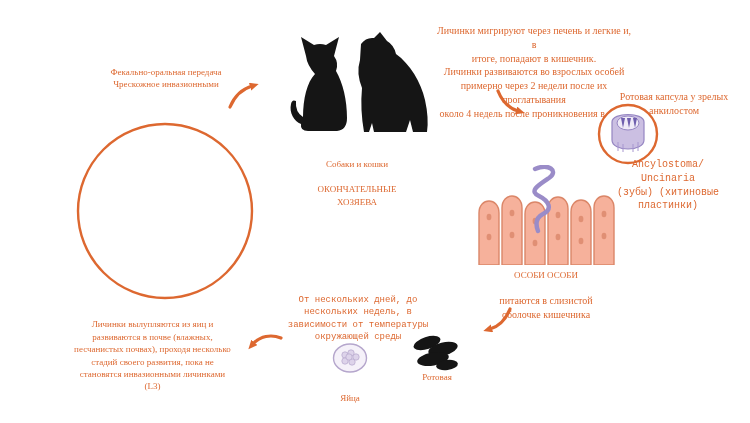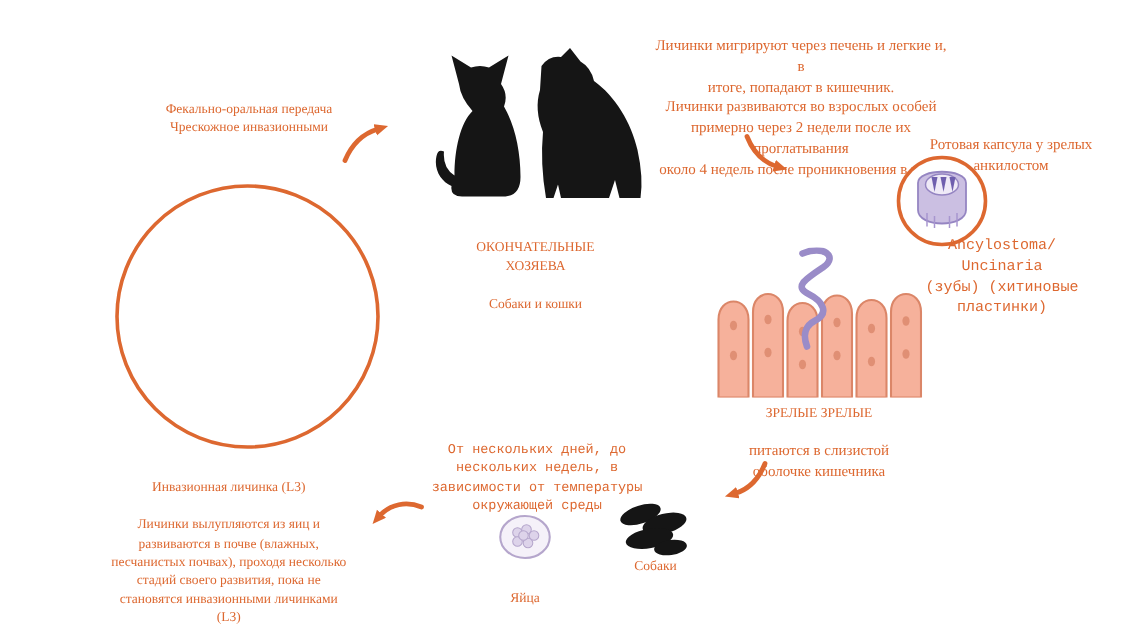--- a/index.html
+++ b/index.html
@@ -42,23 +42,23 @@
 </svg>
 
 <svg class="block" style="left:282px;top:26px;" width="152" height="112" viewBox="0 0 152 112">
   <g transform="translate(4,6)">
     <path class="silhouette" d="M20,24 L15,5 L28,13 Q34,11 40,13 L53,5 L48,24 Q53,31 50,39 C57,51 61,68 61,86 Q61,98 51,99 L22,99 Q14,99 15,92 C8,89 3,81 5,72 Q6,67 10,69 Q9,80 17,85 C17,67 21,50 29,42 Q21,33 20,24 Z"></path>
     <path class="silhouette" d="M74,28 L75,12 Q80,5 88,6 L94,0 L101,9 Q108,13 110,22 C124,32 135,50 139,68 Q143,86 141,100 L127,100 L124,88 L120,100 L88,100 L86,91 L83,100 L78,100 Q74,77 76,56 Q70,41 74,28 Z"></path>
   </g>
 </svg>
 
 <div class="txt" style="left:297px;top:146px;width:120px;">
+  <div>Собаки и кошки</div>
   <div>ОКОНЧАТЕЛЬНЫЕ
 ХОЗЯЕВА</div>
-  <div>Собаки и кошки</div>
 </div>
 
 <div class="txt small" style="left:434px;top:24px;width:200px;">Личинки мигрируют через печень и легкие и, в
 итоге, попадают в кишечник.
 Личинки развиваются во взрослых особей
 примерно через 2 недели после их проглатывания
 около 4 недель после проникновения в кожу</div>
 
 <svg class="block arrow" style="left:494px;top:88px;" width="32" height="30" viewBox="0 0 32 30">
   <defs>
@@ -110,21 +110,21 @@
       <ellipse class="vdot" cx="104" cy="54" rx="2.4" ry="3.2"></ellipse>
       <ellipse class="vdot" cx="104" cy="76" rx="2.4" ry="3.2"></ellipse>
       <ellipse class="vdot" cx="127" cy="49" rx="2.4" ry="3.2"></ellipse>
       <ellipse class="vdot" cx="127" cy="71" rx="2.4" ry="3.2"></ellipse>
     </g>
   </g>
   <path class="worm" stroke-width="4.4" d="M58,4 C72,-2 82,6 72,13 C60,21 52,26 62,31 C72,36 76,44 66,49 C60,52 58,58 61,66"></path>
 </svg>
 
 <div class="txt" style="left:477px;top:257px;width:138px;">
-  <div>ЗРЕЛЫЕ ЗРЕЛЫЕ</div>
+  <div>ОСОБИ ОСОБИ</div>
   <div class="small">питаются в слизистой
 оболочке кишечника</div>
 </div>
 
 <svg class="block arrow" style="left:482px;top:306px;" width="32" height="30" viewBox="0 0 32 30">
   <defs>
     <marker id="ah3" markerUnits="userSpaceOnUse" markerWidth="10" markerHeight="10" refX="2" refY="4" orient="auto">
       <path class="head" d="M0,0 L9,4 L0,8 Z"></path>
     </marker>
   </defs>
@@ -150,21 +150,21 @@
 <div class="txt" style="left:321px;top:392px;width:58px;">Яйца</div>
 
 <svg class="block" style="left:407px;top:333px;" width="56" height="40" viewBox="0 0 56 40">
   <g class="silhouette">
     <ellipse cx="20" cy="10" rx="14" ry="6" transform="rotate(-18 20 10)"></ellipse>
     <ellipse cx="36" cy="16" rx="15" ry="6.5" transform="rotate(-14 36 16)"></ellipse>
     <ellipse cx="26" cy="26" rx="16" ry="6.5" transform="rotate(-10 26 26)"></ellipse>
     <ellipse cx="40" cy="32" rx="11" ry="5" transform="rotate(-8 40 32)"></ellipse>
   </g>
 </svg>
-<div class="txt" style="left:409px;top:371px;width:56px;">Собаки</div>
+<div class="txt" style="left:409px;top:371px;width:56px;">Ротовая</div>
 
 <svg class="block arrow" style="left:248px;top:332px;" width="36" height="24" viewBox="0 0 36 24">
   <defs>
     <marker id="ah4" markerUnits="userSpaceOnUse" markerWidth="10" markerHeight="10" refX="2" refY="4" orient="auto">
       <path class="head" d="M0,0 L9,4 L0,8 Z"></path>
     </marker>
   </defs>
   <path class="shaft" d="M33,6 C23,2 12,4 5,12" marker-end="url(#ah4)"></path>
 </svg>
 
@@ -209,20 +209,19 @@
       <path class="larva" d="M20,124 C24,117 28,129 33,122 C37,116 41,126 46,120"></path>
       <path class="larva" d="M102,118 C106,111 110,123 115,116 C119,110 123,120 128,114"></path>
       <path class="larva" d="M70,158 C74,151 78,163 83,156 C87,150 91,160 96,154"></path>
       <path class="larva" d="M130,138 C134,131 138,143 143,136 C147,130 151,140 156,134"></path>
     </g>
   </g>
   <circle class="ring" cx="90" cy="90" r="87" fill="none"></circle>
 </svg>
 
 <div class="txt" style="left:50px;top:306px;width:205px;">
-  <div>Инвазионная личинка (L3)</div>
   <div>Личинки вылупляются из яиц и
 развиваются в почве (влажных,
 песчанистых почвах), проходя несколько
 стадий своего развития, пока не
 становятся инвазионными личинками
 (L3)</div>
 </div>
 
 </body></html>

